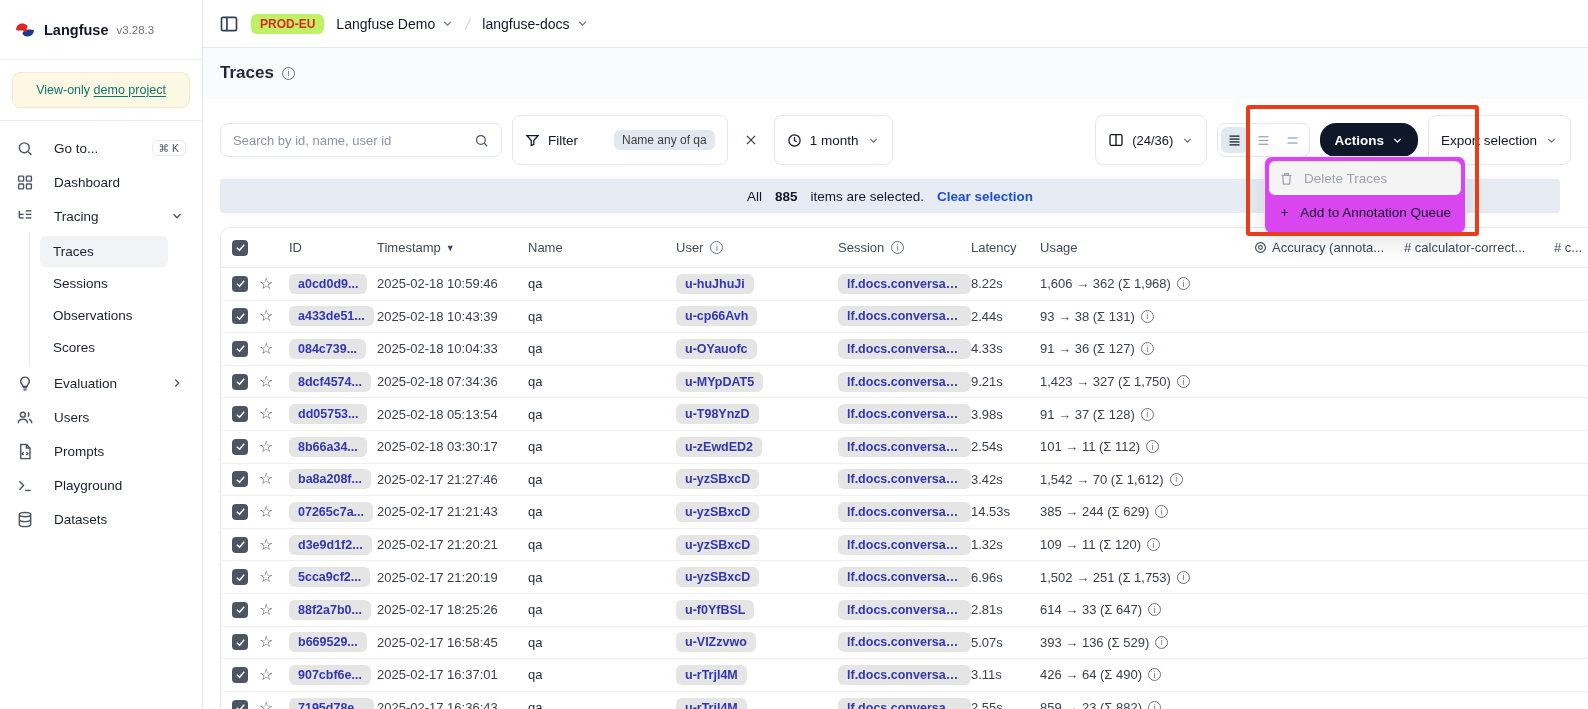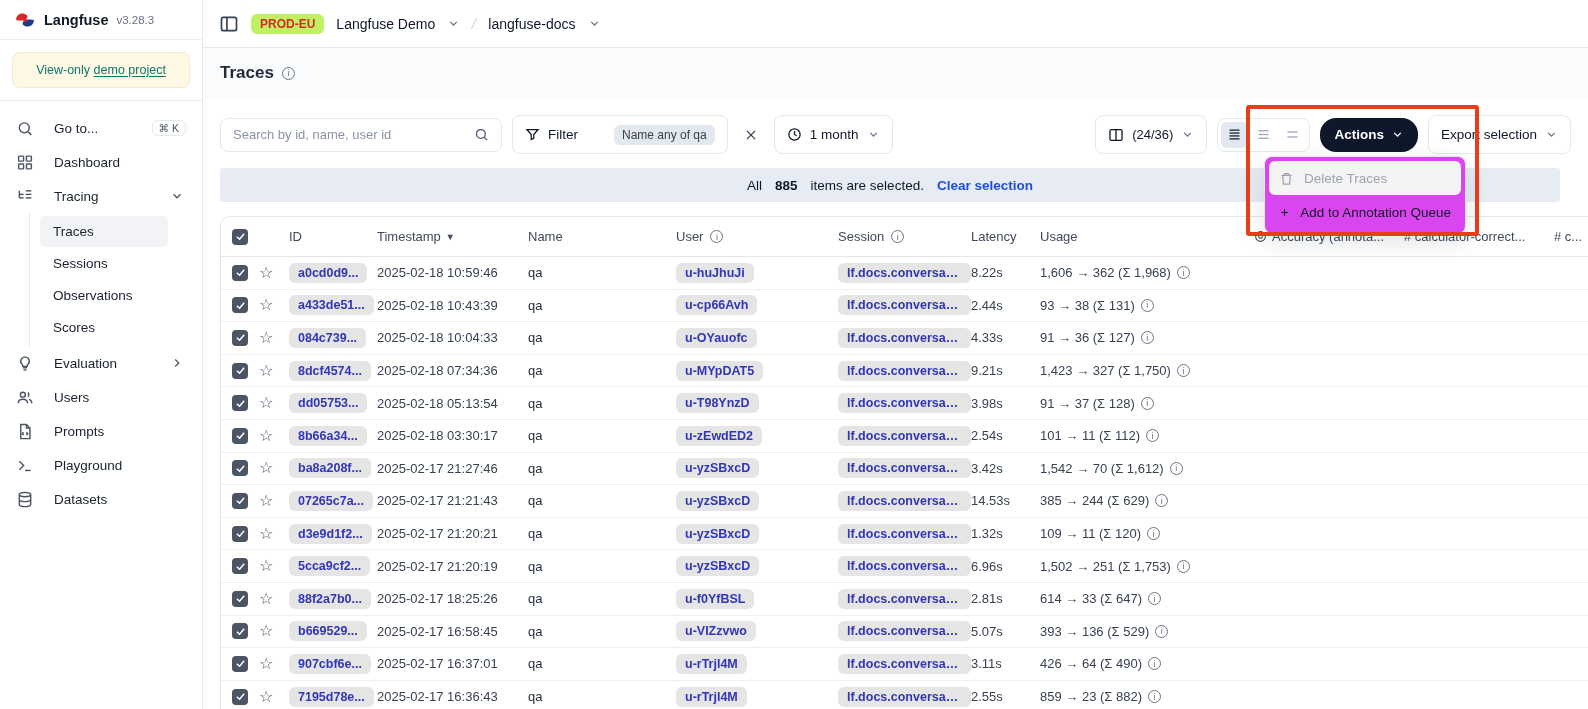--- a/index.html
+++ b/index.html
@@ -2,53 +2,53 @@
 <html><head>
 <meta charset="utf-8">
 <style>
   * { box-sizing: border-box; margin: 0; padding: 0; }
   html,body { width:1588px; height:709px; overflow:hidden; background:#fff;
     font-family:"Liberation Sans", sans-serif; color:#111827; }
   .app { display:flex; width:100%; height:100%; position:relative; }
 
   
   .sidebar { width:203px; flex:0 0 203px; border-right:1px solid #e5e7eb; background:#fff; }
-  .logo-row { height:40px; display:flex; align-items:center; gap:8px; padding:0 14px; border-bottom:1px solid #eceef1; }
+  .logo-row { height:60px; display:flex; align-items:center; gap:8px; padding:0 14px; border-bottom:1px solid #eceef1; }
   .logo-mark { width:22px; height:16px; flex:0 0 22px; }
   .logo-name { font-size:14.5px; font-weight:700; color:#111827; }
   .logo-version { font-size:11.5px; color:#6b7280; }
   .viewonly-wrap { padding:12px 12px; border-bottom:1px solid #eceef1; }
   .viewonly { background:#fcf8e3; border:1px solid #f1ead0; border-radius:8px; padding:10px 8px; font-size:12.5px; color:#0f766e; text-align:center; }
   .viewonly u { text-underline-offset:2px; }
   .nav { padding:10px 8px; }
   .nav-item { height:34px; display:flex; align-items:center; gap:20px; padding:0 8px; border-radius:6px; font-size:13.5px; color:#18212f; cursor:pointer; }
   .nav-item svg { flex:0 0 18px; }
   .kbd { margin-left:auto; border:1px solid #e2e8f0; border-radius:6px; padding:1px 6px; font-size:10.5px; color:#475569; background:#fff; }
   .nav-chev { margin-left:auto; display:flex; }
   .sub-list { margin-left:21px; border-left:1px solid #e5e7eb; padding:2px 0; }
   .sub-item { height:31px; display:flex; align-items:center; margin:1px 26px 1px 10px; padding:0 0 0 13px; border-radius:6px; font-size:13.5px; color:#18212f; cursor:pointer; }
   .sub-item.active { background:#f1f3f6; }
 
   
   .main { flex:1; display:flex; flex-direction:column; min-width:0; }
   .top-header { height:48px; flex:0 0 48px; border-bottom:1px solid #e5e7eb; display:flex; align-items:center; gap:12px; padding:0 16px; background:#fff; }
   .env-badge { background:#bef264; color:#dc2626; font-size:12px; font-weight:600; padding:3px 9px; border-radius:6px; }
-  .crumb { display:flex; align-items:center; gap:12px; font-size:14px; font-weight:500; color:#0f172a; cursor:pointer; }
+  .crumb { display:flex; align-items:center; gap:6px; font-size:14px; font-weight:500; color:#0f172a; cursor:pointer; }
   .crumb-slash { color:#cbd5e1; font-size:15px; transform:skewX(-12deg); }
 
   .title-strip { background:#fafbfc; padding:15px 17px 16px; display:flex; align-items:center; gap:8px; }
   .page-title { font-size:17px; font-weight:700; color:#1f2937; }
 
   .content { flex:1; background:#fff; padding:16px 0 0 17px; min-width:0; }
 
   
   .toolbar { display:flex; align-items:center; gap:10px; padding-right:17px; }
   .search-box { width:282px; height:34px; border:1px solid #e2e8f0; border-radius:8px; display:flex; align-items:center; justify-content:space-between; padding:0 12px; cursor:text; }
   .search-ph { font-size:13px; color:#8a94a6; }
-  .btn { height:39px; border:1px solid #e2e8f0; border-radius:8px; background:#fff; display:inline-flex; align-items:center; gap:8px; padding:0 12px; font-size:13.5px; color:#0f172a; cursor:pointer; white-space:nowrap; }
+  .btn { height:50px; border:1px solid #e2e8f0; border-radius:8px; background:#fff; display:inline-flex; align-items:center; gap:8px; padding:0 12px; font-size:13.5px; color:#0f172a; cursor:pointer; white-space:nowrap; }
   .filter-chip { background:#e2e8f0; border-radius:6px; padding:3px 8px; font-size:12px; color:#404040;margin-left:28px; }
   .xbtn { width:26px; height:26px; display:flex; align-items:center; justify-content:center; cursor:pointer; border-radius:6px; }
   .tb-right { margin-left:auto; display:flex; align-items:center; gap:10px; }
   .density-group { border:1px solid #e2e8f0; border-radius:8px; display:flex; padding:3px; gap:2px; }
   .density-btn { width:27px; height:26px; border-radius:6px; display:flex; align-items:center; justify-content:center; cursor:pointer; }
   .density-btn.active { background:#e2e8f0; }
   .actions-btn { height:34px; border-radius:16px; background:#0f172a; color:#fff; display:inline-flex; align-items:center; gap:7px; padding:0 14px; font-size:13.5px; font-weight:600; cursor:pointer; }
   .export-btn { font-weight:500; }
 
   

